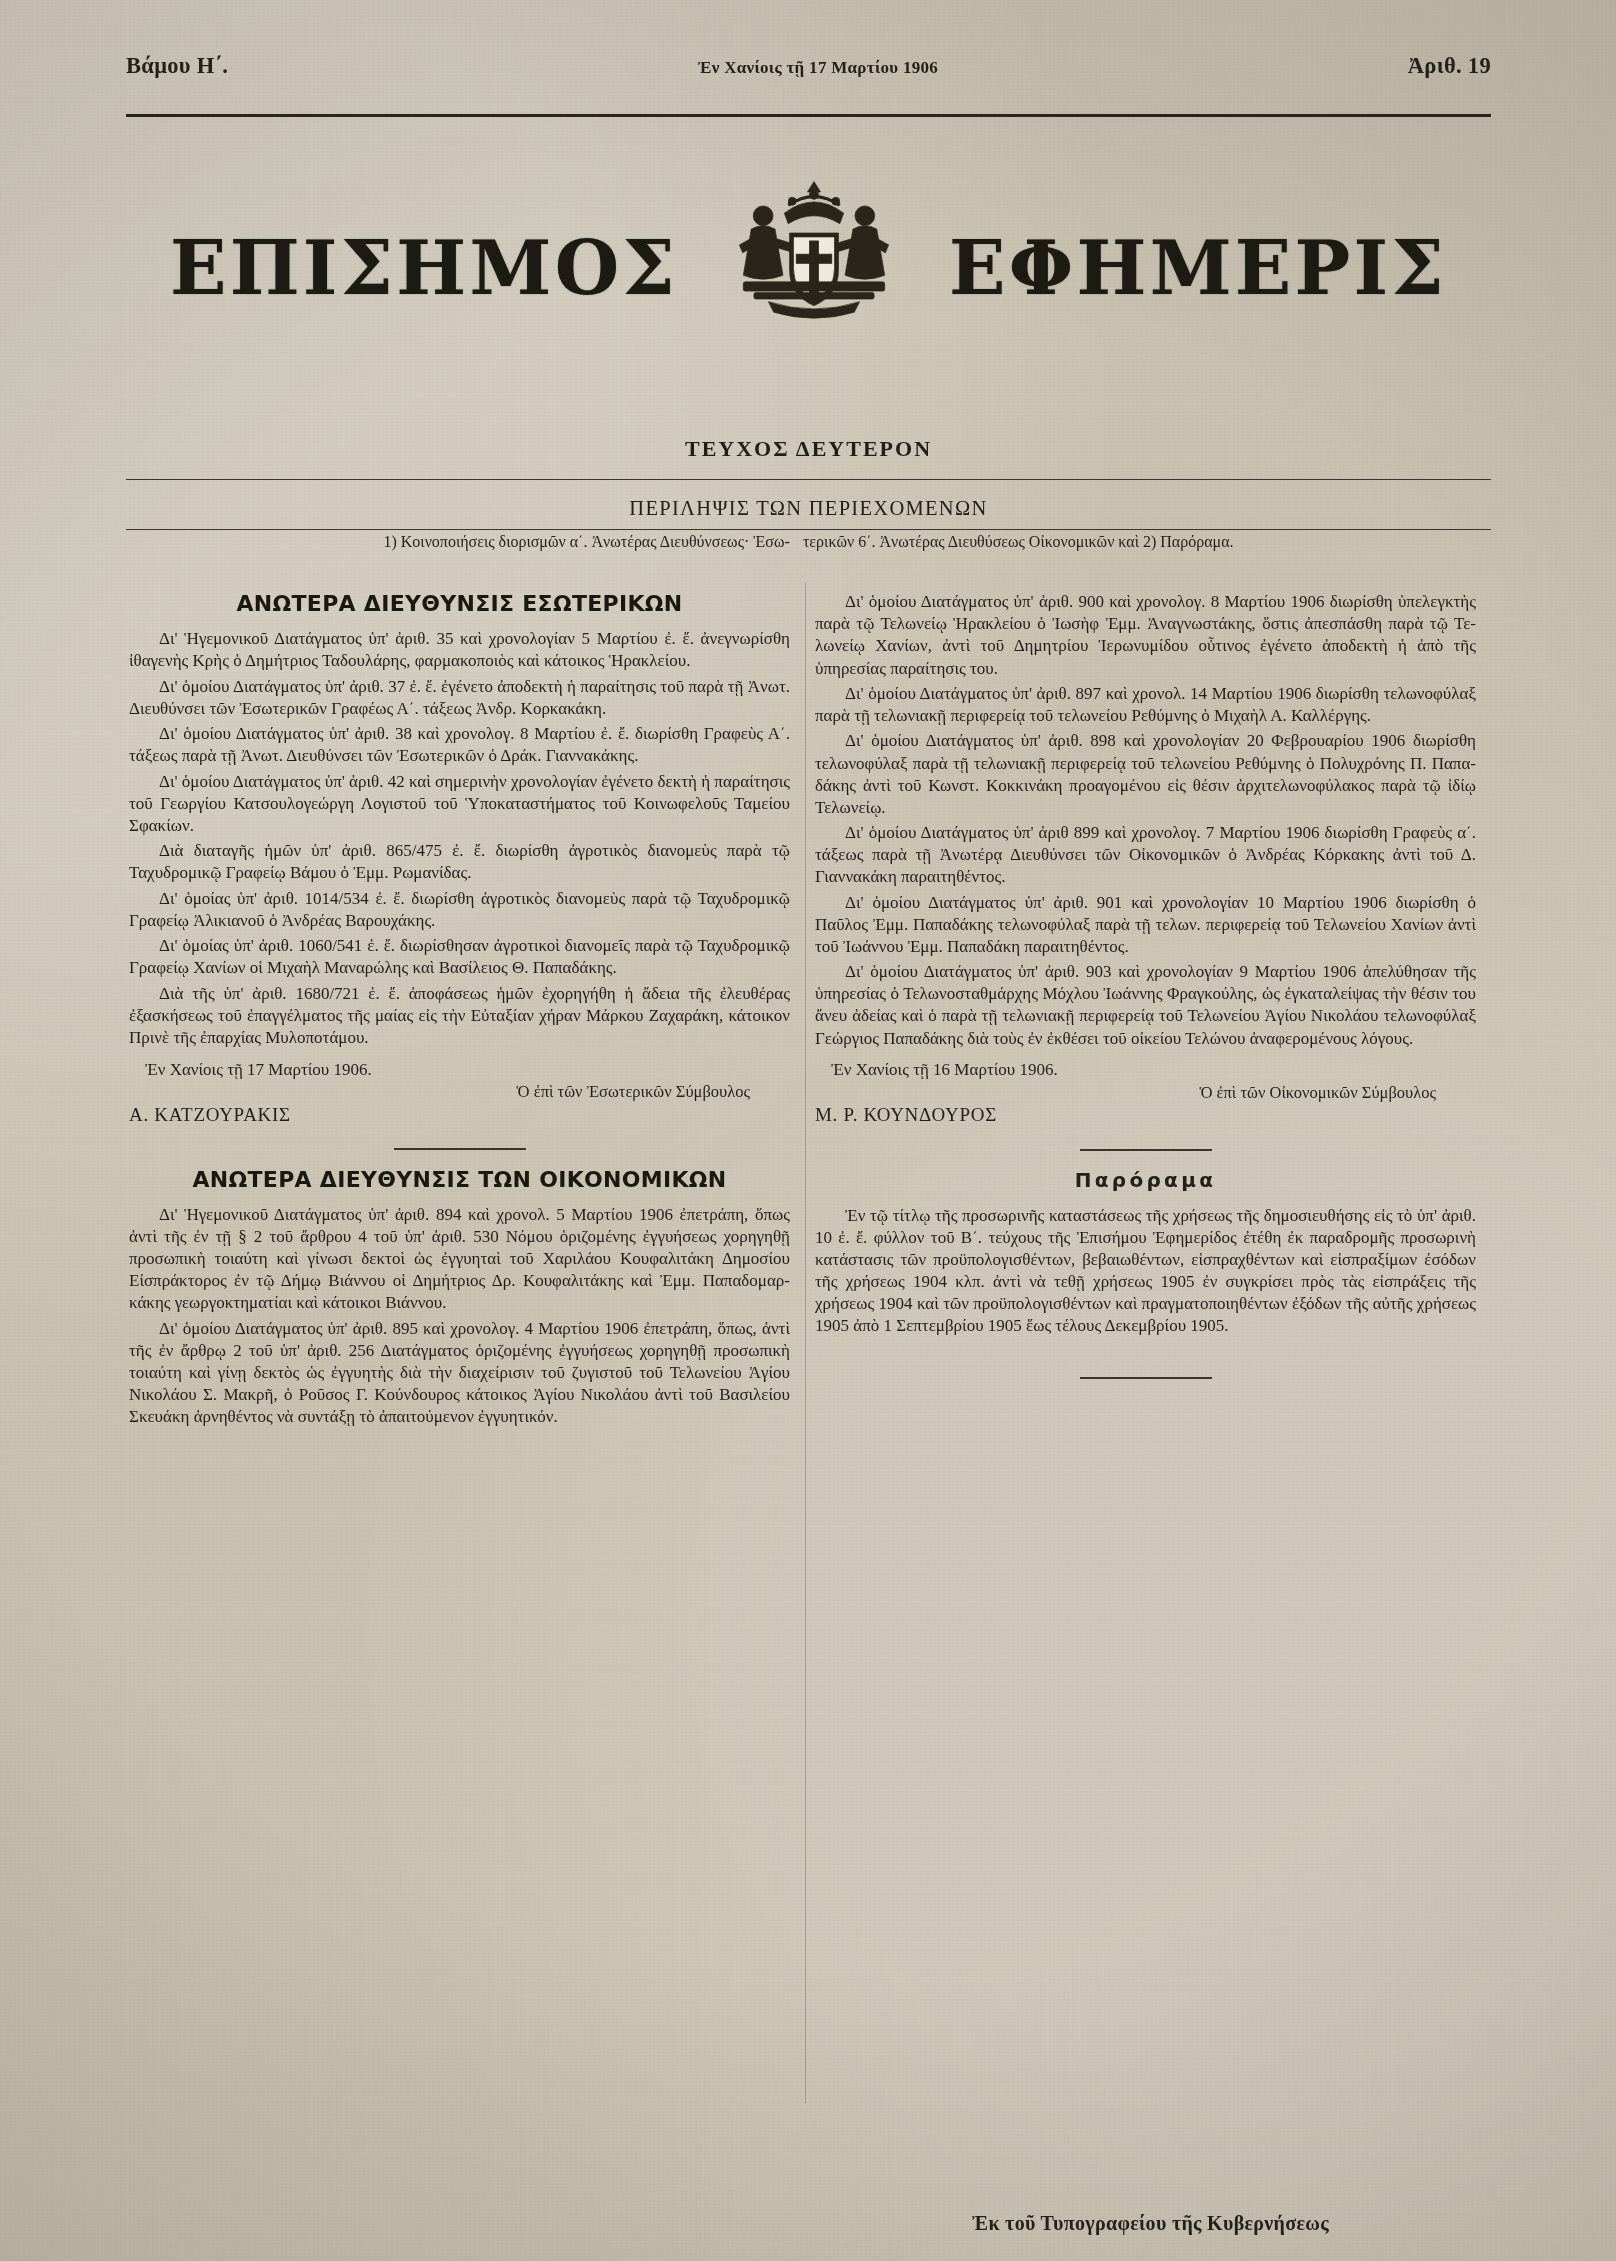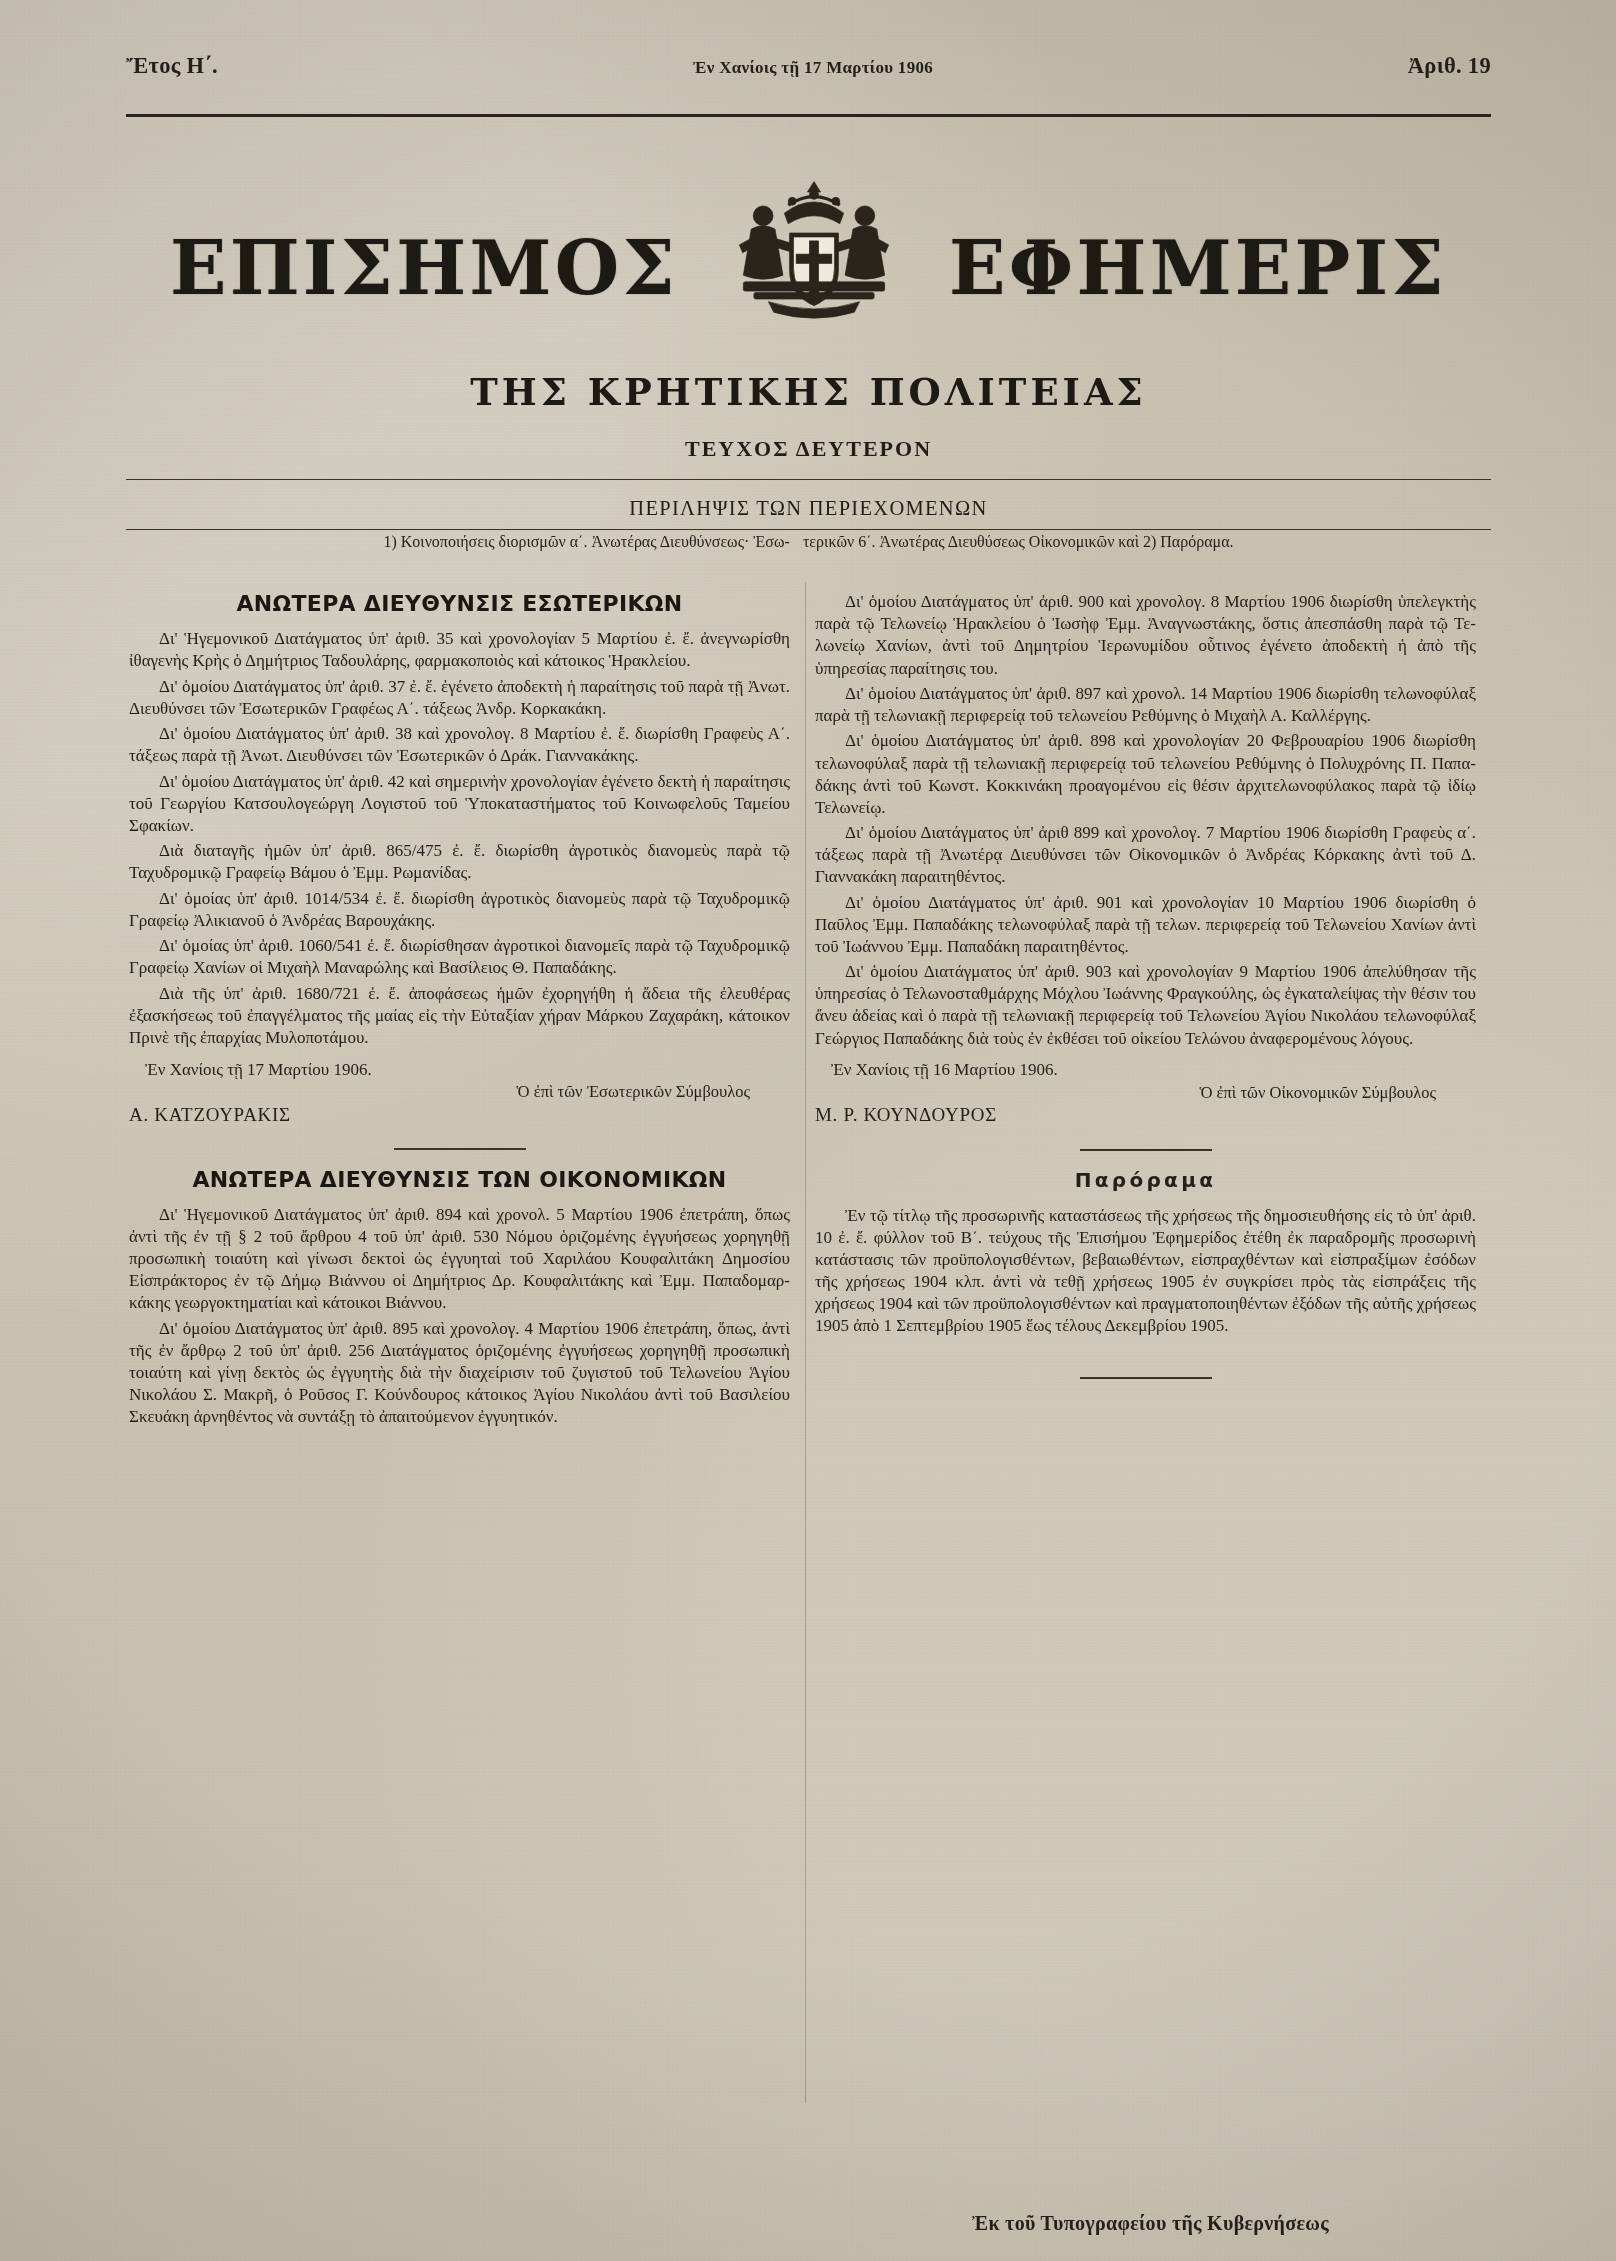--- a/index.html
+++ b/index.html
@@ -201,21 +201,21 @@
     letter-spacing: 0.3px;
   }
 </style>
 </head>
 <body>
 
 <div class="page">
   <div class="paper-noise"></div>
 
   <div class="topline">
-    <div>Ἔτος Η΄.</div>
+    <div>Βάμου Η΄.</div>
     <div class="center">Ἐν Χανίοις τῇ 17 Μαρτίου 1906</div>
     <div>Ἀριθ. 19</div>
   </div>
   <div class="rule-thick"></div>
 
   <div class="masthead">
     <div class="mast-word">ΕΠΙΣΗΜΟΣ</div>
     <div class="crest">
       <svg viewBox="0 0 330 290" xmlns="http://www.w3.org/2000/svg">
         <g fill="#2a241b" stroke="#2a241b">
@@ -247,21 +247,20 @@
 
           <rect x="58" y="166" width="214" height="14" rx="3"></rect>
           <rect x="74" y="182" width="182" height="10" rx="3"></rect>
           <path d="M96 196 q69 22 138 0 l-8 16 q-61 18 -122 0 z"></path>
         </g>
       </svg>
     </div>
     <div class="mast-word">ΕΦΗΜΕΡΙΣ</div>
   </div>
 
-  <div class="mast-sub">ΤΗΣ ΚΡΗΤΙΚΗΣ ΠΟΛΙΤΕΙΑΣ</div>
   <div class="mast-sub2">ΤΕΥΧΟΣ ΔΕΥΤΕΡΟΝ</div>
 
   <div class="rule-thin" style="top:479px"></div>
   <div class="contents-title">ΠΕΡΙΛΗΨΙΣ ΤΩΝ ΠΕΡΙΕΧΟΜΕΝΩΝ</div>
   <div class="rule-thin" style="top:529px"></div>
 
   <div class="summary">
     <span>1) Κοινοποιήσεις διορισμῶν α΄. Ἀνωτέρας Διευθύνσεως· Ἐσω-</span>
     <span>τερικῶν 6΄. Ἀνωτέρας Διευθύσεως Οἰκονομικῶν καὶ 2) Παρόραμα.</span>
   </div>

